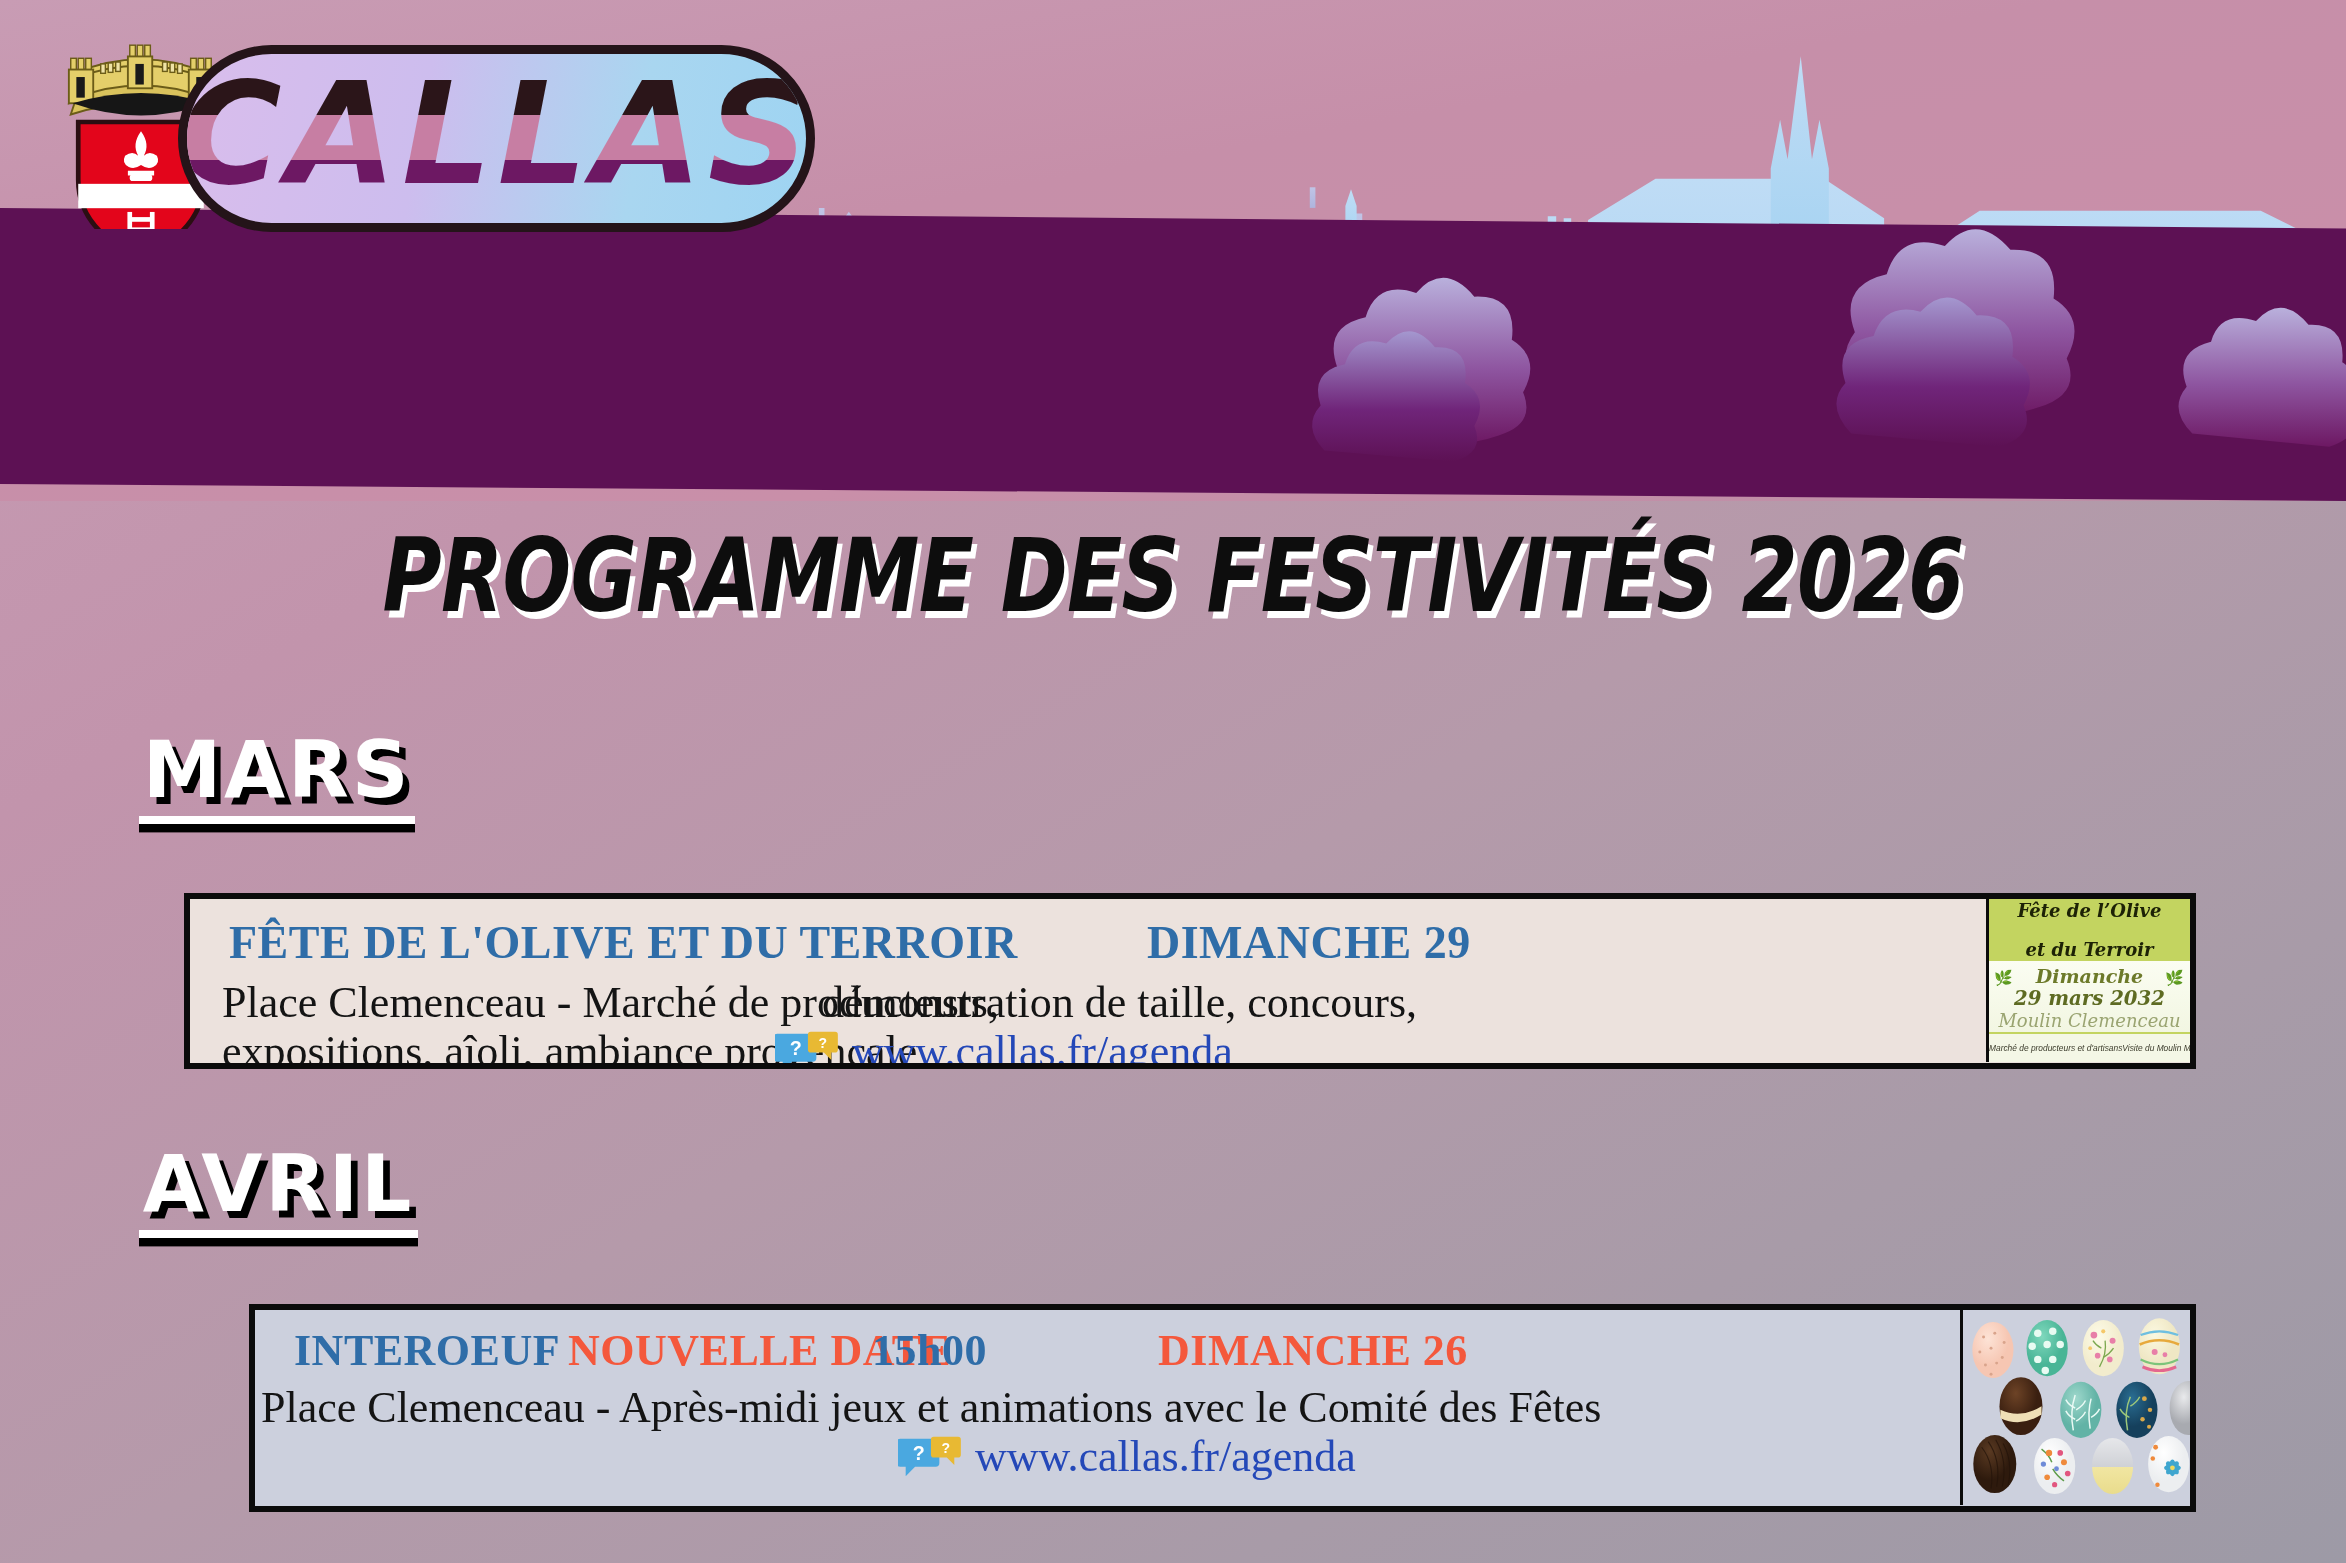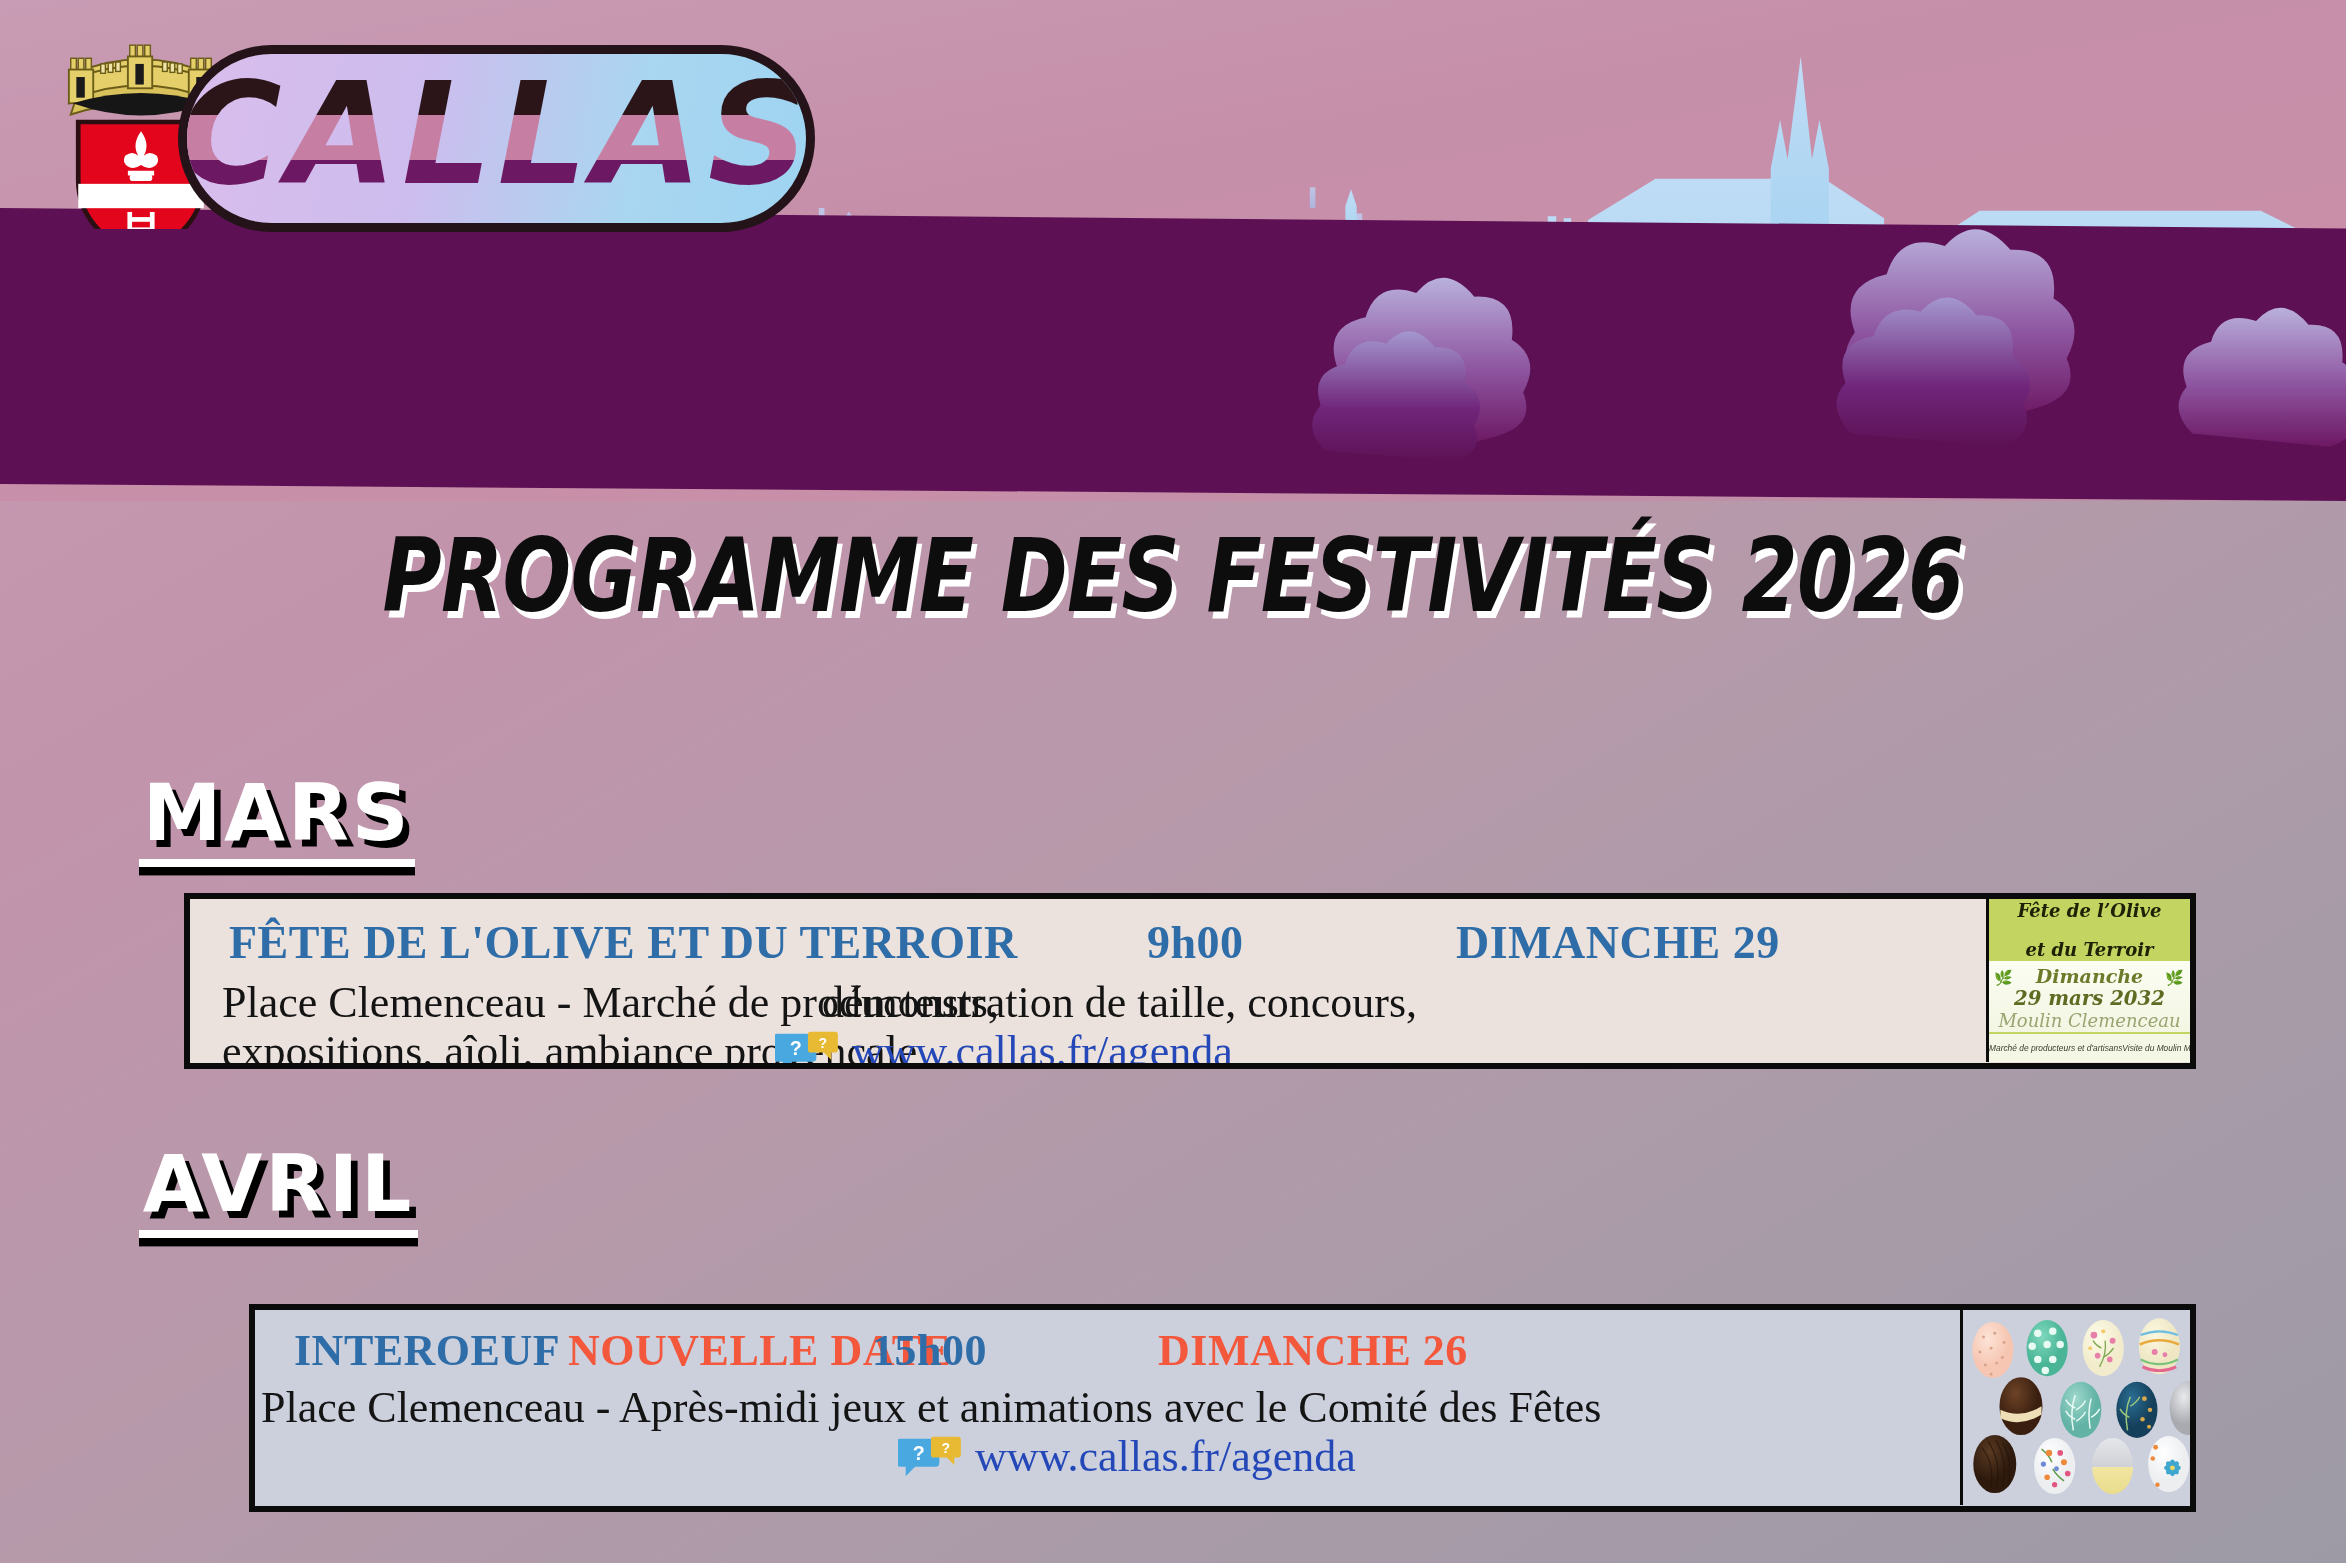--- a/index.html
+++ b/index.html
@@ -82,21 +82,21 @@
     position:absolute;
     font-family:"DejaVu Sans", sans-serif;
     font-weight:bold; font-size:79px; letter-spacing:2.8px;
     color:#ffffff;
     text-shadow:6.6px 6.6px 0 #000000;
     border-bottom:8.4px solid #ffffff;
     box-shadow:0 8.4px 0 #000000;
     padding:0 3.7px 5.6px 3.7px;
     line-height:1.0;
   }
-  #month-mars  { left:139px; top:731px;margin-top:43px; }
+  #month-mars  { left:139px; top:731px; }
   #month-avril { left:139px; top:1145px; }
 
   
   .event-box {
     position:absolute;
     border:6.6px solid #0b0b0b;
     display:flex;
     overflow:hidden;
   }
   #event-mars  { left:184px; top:893px;  width:2012px; height:176px; background:#ece2dd; }
@@ -347,21 +347,20 @@
 
 <div id="main-title">PROGRAMME DES FESTIVITÉS 2026</div>
 
 <div class="month" id="month-mars">MARS</div>
 
 <div class="event-box" id="event-mars">
   <div class="event-body">
 
     <div class="event-head" id="mars-head">
       <span class="ev-title">FÊTE DE L'OLIVE ET DU TERROIR</span>
-      <span class="ev-time">9h00</span>
       <span class="ev-day">DIMANCHE 29</span>
     </div>
 
     <div class="ev-lines" id="mars-lines">
       <div id="mars-l1">
         <span class="seg-a">Place Clemenceau - Marché de producteurs,</span>
         <span>démonstration de taille, concours,</span>
       </div>
       <div id="mars-l2">
         <span class="seg-a">expositions, aîoli, ambiance provençale</span>

